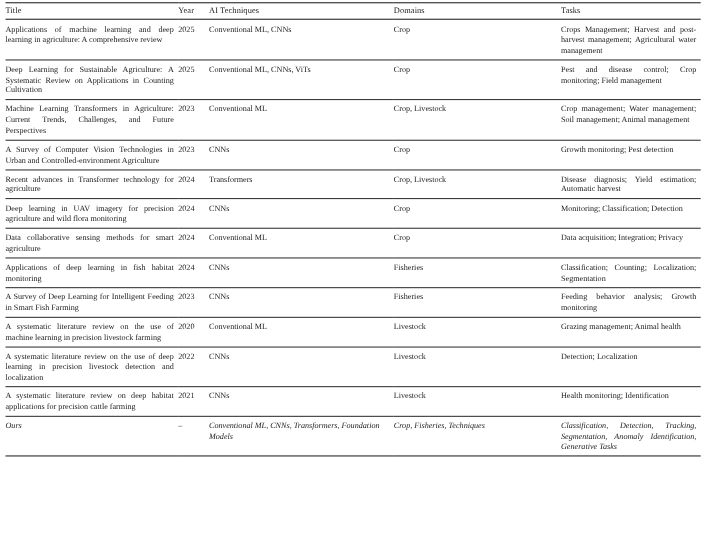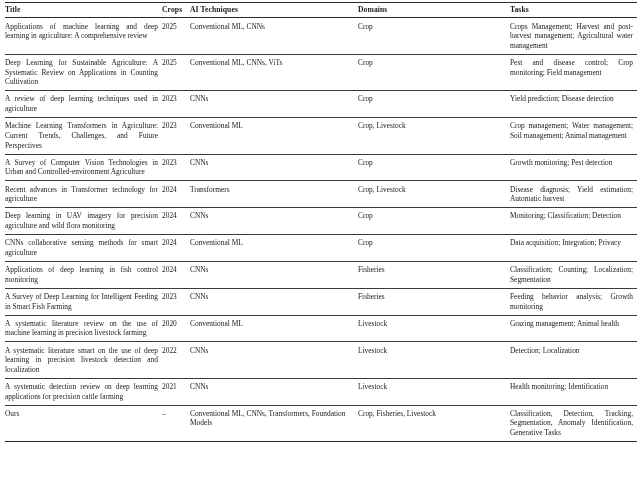--- a/index.html
+++ b/index.html
@@ -27,21 +27,21 @@
     font-size: 7.4px;
     line-height: 1.30;
   }
   table.survey col.c-title  { width: 157px; }
   table.survey col.c-year   { width: 28px; }
   table.survey col.c-tech   { width: 168px; }
   table.survey col.c-dom    { width: 152px; }
   table.survey col.c-task   { width: 127px; }
 
   thead th {
-    font-weight: bold;
+    font-weight: normal;
     text-align: left;
     vertical-align: bottom;
     padding: 1.5px 4px 3.0px 0px;
     font-size: 7.6px;
     letter-spacing: 0.1px;
   }
   thead tr.head-row {
     border-top: 1.3px solid #2a2a2a;
     border-bottom: 0.9px solid #2a2a2a;
   }
@@ -52,20 +52,21 @@
     text-align-last: left;
     hyphens: auto;
     -webkit-hyphens: auto;
   }
   tbody tr {
     border-bottom: 0.55px solid #3a3a3a;
     margin-top: 22px;
   }
   tbody tr.last-row {
     border-bottom: 1.3px solid #2a2a2a;
+    font-style: italic;
   }
   td.col-year, td.col-dom, th.col-year, th.col-dom,
   td.col-tech, th.col-tech {
     text-align: left;
     text-align-last: left;
     hyphens: none;
   }
   td.col-title, td.col-task {
     text-align: justify;
     text-align-last: left;
@@ -79,47 +80,40 @@
     <colgroup>
       <col class="c-title">
         <col class="c-year">
         <col class="c-tech">
         <col class="c-dom">
         <col class="c-task">
     </colgroup>
     <thead>
       <tr class="head-row">
         <th class="col-title">Title</th>
-        <th class="col-year">Crops</th>
+        <th class="col-year">Year</th>
         <th class="col-tech">AI Techniques</th>
         <th class="col-dom">Domains</th>
         <th class="col-task">Tasks</th>
       </tr>
     </thead>
     <tbody id="table-body">
         <tr>
           <td class="col-title">Applications of machine learning and deep learning in agriculture: A comprehensive review</td>
           <td class="col-year">2025</td>
           <td class="col-tech">Conventional ML, CNNs</td>
           <td class="col-dom">Crop</td>
           <td class="col-task">Crops Management; Harvest and post-harvest management; Agricultural water management</td>
         </tr>
         <tr>
           <td class="col-title">Deep Learning for Sustainable Agriculture: A Systematic Review on Applications in Counting Cultivation</td>
           <td class="col-year">2025</td>
           <td class="col-tech">Conventional ML, CNNs, ViTs</td>
           <td class="col-dom">Crop</td>
           <td class="col-task">Pest and disease control; Crop monitoring; Field management</td>
-        </tr>
-        <tr>
-          <td class="col-title">A review of deep learning techniques used in agriculture</td>
-          <td class="col-year">2023</td>
-          <td class="col-tech">CNNs</td>
-          <td class="col-dom">Crop</td>
-          <td class="col-task">Yield prediction; Disease detection</td>
         </tr>
         <tr>
           <td class="col-title">Machine Learning Transformers in Agriculture: Current Trends, Challenges, and Future Perspectives</td>
           <td class="col-year">2023</td>
           <td class="col-tech">Conventional ML</td>
           <td class="col-dom">Crop, Livestock</td>
           <td class="col-task">Crop management; Water management; Soil management; Animal management</td>
         </tr>
         <tr>
           <td class="col-title">A Survey of Computer Vision Technologies in Urban and Controlled-environment Agriculture</td>
@@ -136,63 +130,63 @@
           <td class="col-task">Disease diagnosis; Yield estimation; Automatic harvest</td>
         </tr>
         <tr>
           <td class="col-title">Deep learning in UAV imagery for precision agriculture and wild flora monitoring</td>
           <td class="col-year">2024</td>
           <td class="col-tech">CNNs</td>
           <td class="col-dom">Crop</td>
           <td class="col-task">Monitoring; Classification; Detection</td>
         </tr>
         <tr>
-          <td class="col-title">CNNs collaborative sensing methods for smart agriculture</td>
+          <td class="col-title">Data collaborative sensing methods for smart agriculture</td>
           <td class="col-year">2024</td>
           <td class="col-tech">Conventional ML</td>
           <td class="col-dom">Crop</td>
           <td class="col-task">Data acquisition; Integration; Privacy</td>
         </tr>
         <tr>
-          <td class="col-title">Applications of deep learning in fish control monitoring</td>
+          <td class="col-title">Applications of deep learning in fish habitat monitoring</td>
           <td class="col-year">2024</td>
           <td class="col-tech">CNNs</td>
           <td class="col-dom">Fisheries</td>
           <td class="col-task">Classification; Counting; Localization; Segmentation</td>
         </tr>
         <tr>
           <td class="col-title">A Survey of Deep Learning for Intelligent Feeding in Smart Fish Farming</td>
           <td class="col-year">2023</td>
           <td class="col-tech">CNNs</td>
           <td class="col-dom">Fisheries</td>
           <td class="col-task">Feeding behavior analysis; Growth monitoring</td>
         </tr>
         <tr>
           <td class="col-title">A systematic literature review on the use of machine learning in precision livestock farming</td>
           <td class="col-year">2020</td>
           <td class="col-tech">Conventional ML</td>
           <td class="col-dom">Livestock</td>
           <td class="col-task">Grazing management; Animal health</td>
         </tr>
         <tr>
-          <td class="col-title">A systematic literature smart on the use of deep learning in precision livestock detection and localization</td>
+          <td class="col-title">A systematic literature review on the use of deep learning in precision livestock detection and localization</td>
           <td class="col-year">2022</td>
           <td class="col-tech">CNNs</td>
           <td class="col-dom">Livestock</td>
           <td class="col-task">Detection; Localization</td>
         </tr>
         <tr>
-          <td class="col-title">A systematic detection review on deep learning applications for precision cattle farming</td>
+          <td class="col-title">A systematic literature review on deep habitat applications for precision cattle farming</td>
           <td class="col-year">2021</td>
           <td class="col-tech">CNNs</td>
           <td class="col-dom">Livestock</td>
           <td class="col-task">Health monitoring; Identification</td>
         </tr>
         <tr class="last-row">
           <td class="col-title">Ours</td>
           <td class="col-year">–</td>
           <td class="col-tech">Conventional ML, CNNs, Transformers, Foundation Models</td>
-          <td class="col-dom">Crop, Fisheries, Livestock</td>
+          <td class="col-dom">Crop, Fisheries, Techniques</td>
           <td class="col-task">Classification, Detection, Tracking, Segmentation, Anomaly Identification, Generative Tasks</td>
         </tr>
       </tbody>
   </table>
 </div>
 
 </body></html>

